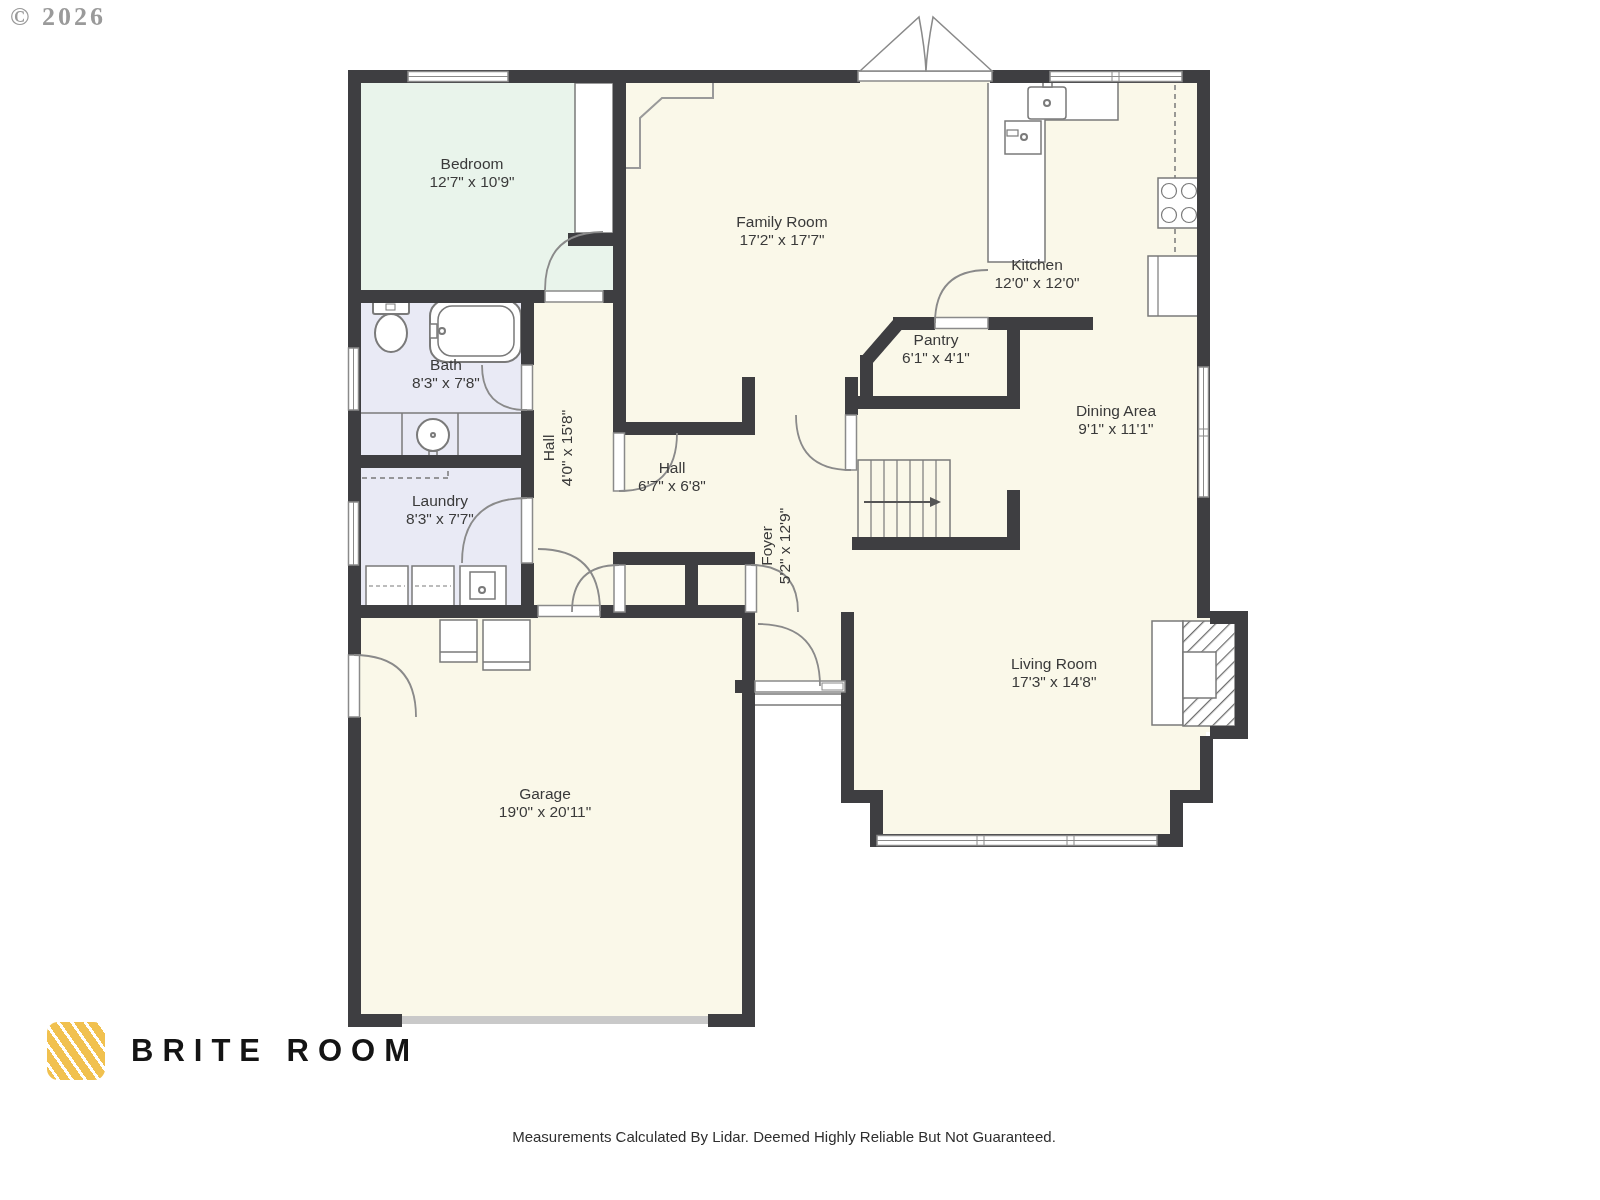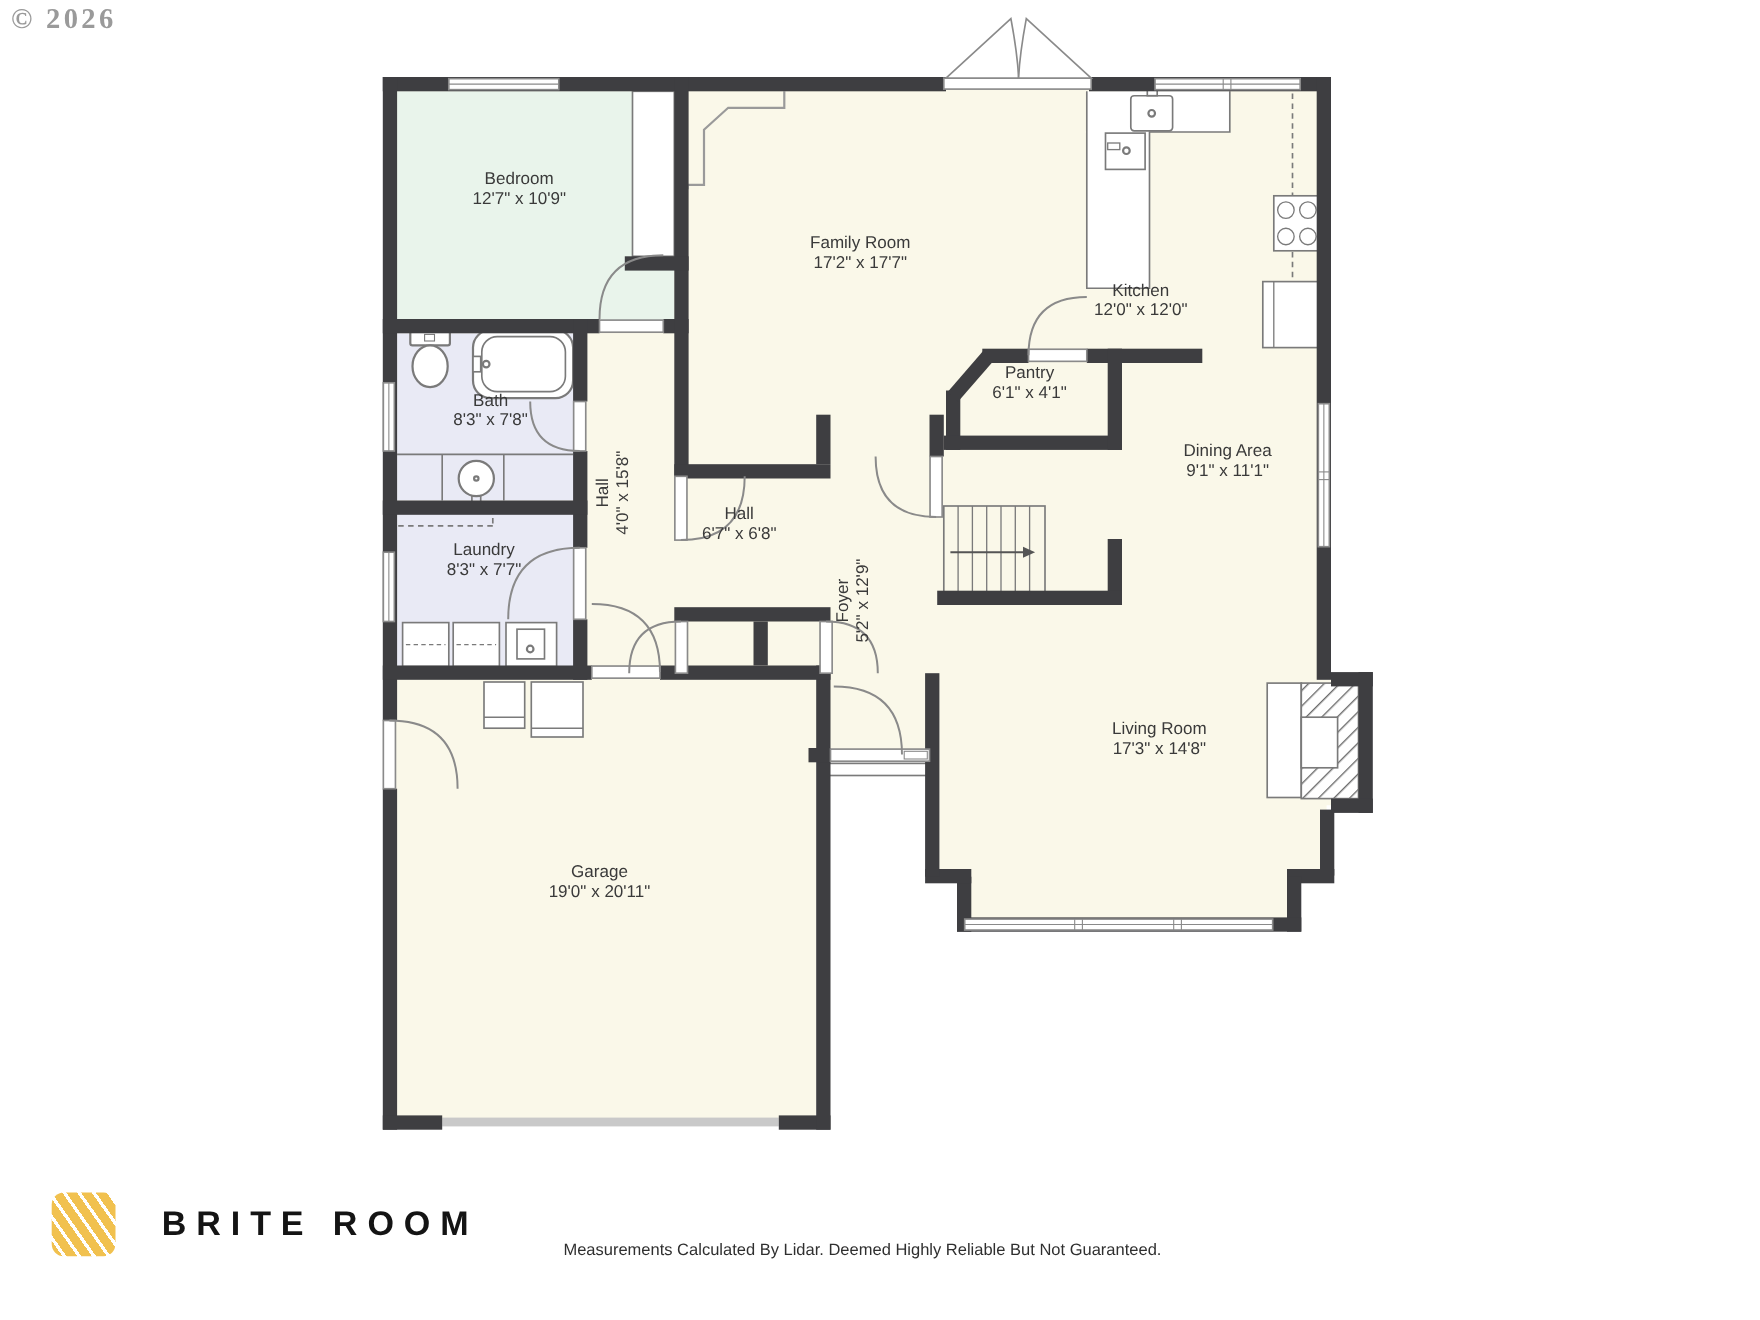--- a/index.html
+++ b/index.html
@@ -18,21 +18,21 @@
   .lbl-kitchen{left:1037px;top:274px;}
   .lbl-pantry{left:936px;top:349px;}
   .lbl-dining{left:1084px;top:420px;margin-left:32px;}
   .lbl-bath{left:446px;top:374px;}
   .lbl-laundry{left:440px;top:510px;}
   .lbl-hallcorridor{left:558px;top:448px;}
   .lbl-hall{left:672px;top:477px;}
   .lbl-foyer{left:776px;top:546px;}
   .lbl-living{left:1022px;top:673px;margin-left:32px;}
   .lbl-garage{left:545px;top:803px;}
-  .footer-logo{position:absolute;left:47px;top:1084px;display:flex;align-items:center;gap:16px;}
+  .footer-logo{position:absolute;left:47px;top:1022px;display:flex;align-items:center;}
   .logo-mark{width:58px;height:58px;border-radius:11px;
              background:repeating-linear-gradient(55deg,#F1C14F 0 8px,#ffffff 8px 11px);}
   .logo-text{margin-left:26px;font-size:31px;font-weight:700;letter-spacing:9px;
              color:#141414;}
   .disclaimer{position:absolute;left:784px;top:1128px;transform:translateX(-50%);
               font-size:15px;color:#2f2f2f;white-space:nowrap;}
 </style>
 </head>
 <body>
 

